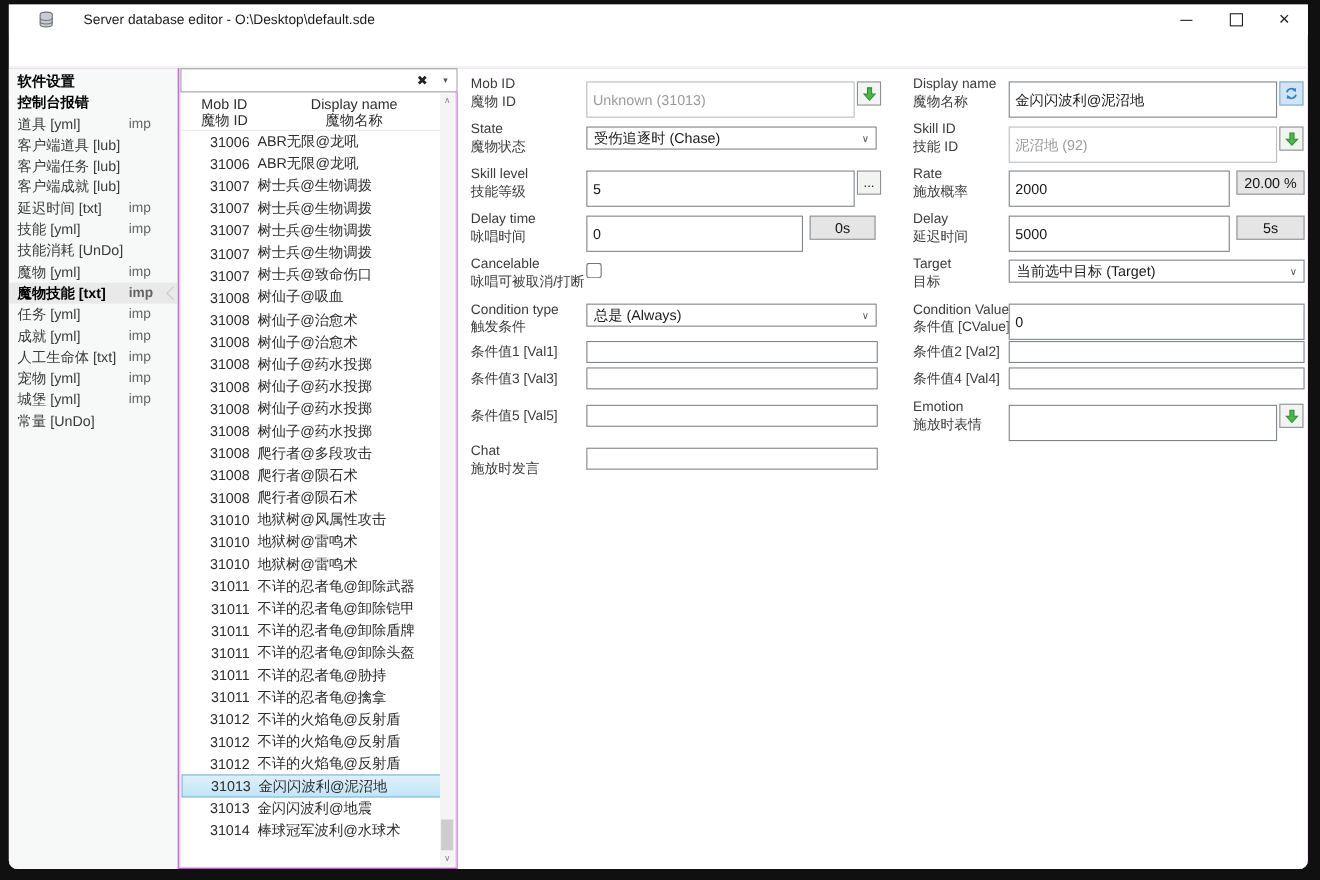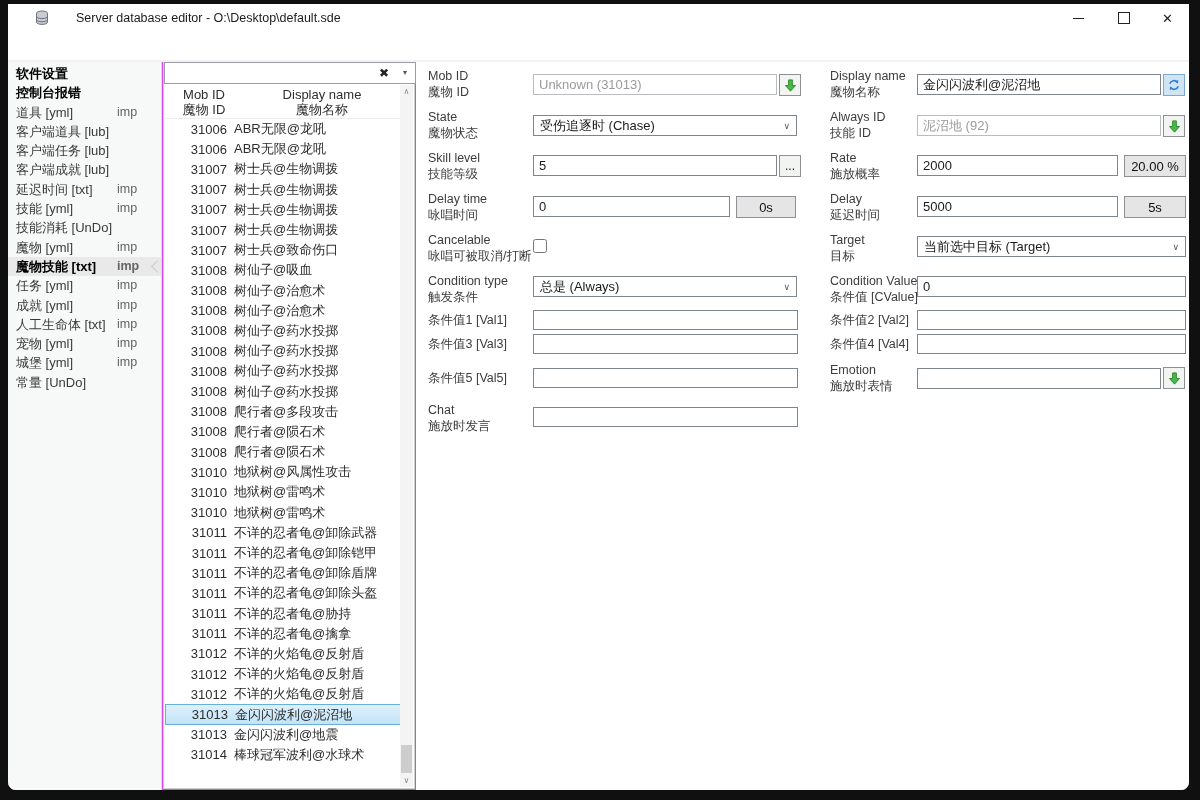--- a/index.html
+++ b/index.html
@@ -68,21 +68,21 @@
   .lrow.sel{background:linear-gradient(180deg,#def0fb,#c2e5f8);border:1px solid #66afdd;}
   
   .vscroll{position:absolute;right:1px;top:22px;width:13px;bottom:1px;background:#f4f4f4;}
   .vs-arrow{position:absolute;left:0;width:13px;height:13px;display:flex;align-items:center;justify-content:center;font-size:8px;color:#888;}
   .vs-arrow.up{top:0;} .vs-arrow.down{bottom:0;}
   .vs-thumb{position:absolute;left:1px;width:11px;height:28px;bottom:14px;background:#cdcdcd;}
   
   .form{position:absolute;left:408px;top:0;right:0;bottom:0;background:#fff;}
   .lbl{position:absolute;font-size:12.5px;color:#3c3c3c;line-height:16px;white-space:nowrap;}
   .lbl span{display:block;}
-  .tb{position:absolute;height:21px;border:1px solid #7f858c;background:#fff;font-size:13px;font-family:inherit;
+  .tb{position:absolute;height:33px;border:1px solid #7f858c;background:#fff;font-size:13px;font-family:inherit;
       color:#1a1a1a;padding:0 5px;box-sizing:border-box;outline:none;}
   .tb.dis{color:#9b9b9b;border-color:#b9bcc0;}
   .tb.short{height:20px;}
   .ro{position:absolute;height:22px;background:#e5e5e5;border:1px solid #8e9094;box-sizing:border-box;
       font-size:13px;color:#111;display:flex;align-items:center;justify-content:center;}
   .sqbtn{position:absolute;width:22px;height:22px;background:#f2f4f2;border:1px solid #8e9094;box-sizing:border-box;
       display:flex;align-items:center;justify-content:center;font-size:12px;color:#222;}
   .sqbtn.blue{background:#cfe4f4;border-color:#7fa9cc;}
   .combo{position:absolute;height:21px;background:#fff;border:1px solid #7f858c;box-sizing:border-box;
       font-size:13px;color:#1a1a1a;line-height:19px;padding-left:6px;}
@@ -484,21 +484,21 @@
 
       <div class="lbl" style="left:12px;top:47px;">
         <span>State</span>
           <span>魔物状态</span>
       </div>
       <div class="combo" style="left:117px;top:53px;width:264px;">
         <span>受伤追逐时 (Chase)</span>
         <span class="chev">∨</span>
       </div>
       <div class="lbl" style="left:414px;top:47px;">
-        <span>Always ID</span>
+        <span>Skill ID</span>
           <span>技能 ID</span>
       </div>
       <input class="tb dis" style="left: 501px; top: 53px; width: 244px;" value="泥沼地 (92)">
       <div class="sqbtn" style="left:747px;top:53px;">
         <svg width="15" height="15" viewBox="0 0 16 16">
           <path d="M6 2 h4 v6 h3.4 L8 14 L2.6 8 H6 Z" fill="#49b749" stroke="#2c8c2c" stroke-width="1"></path>
         </svg>
       </div>
 
       <div class="lbl" style="left:12px;top:88px;">

